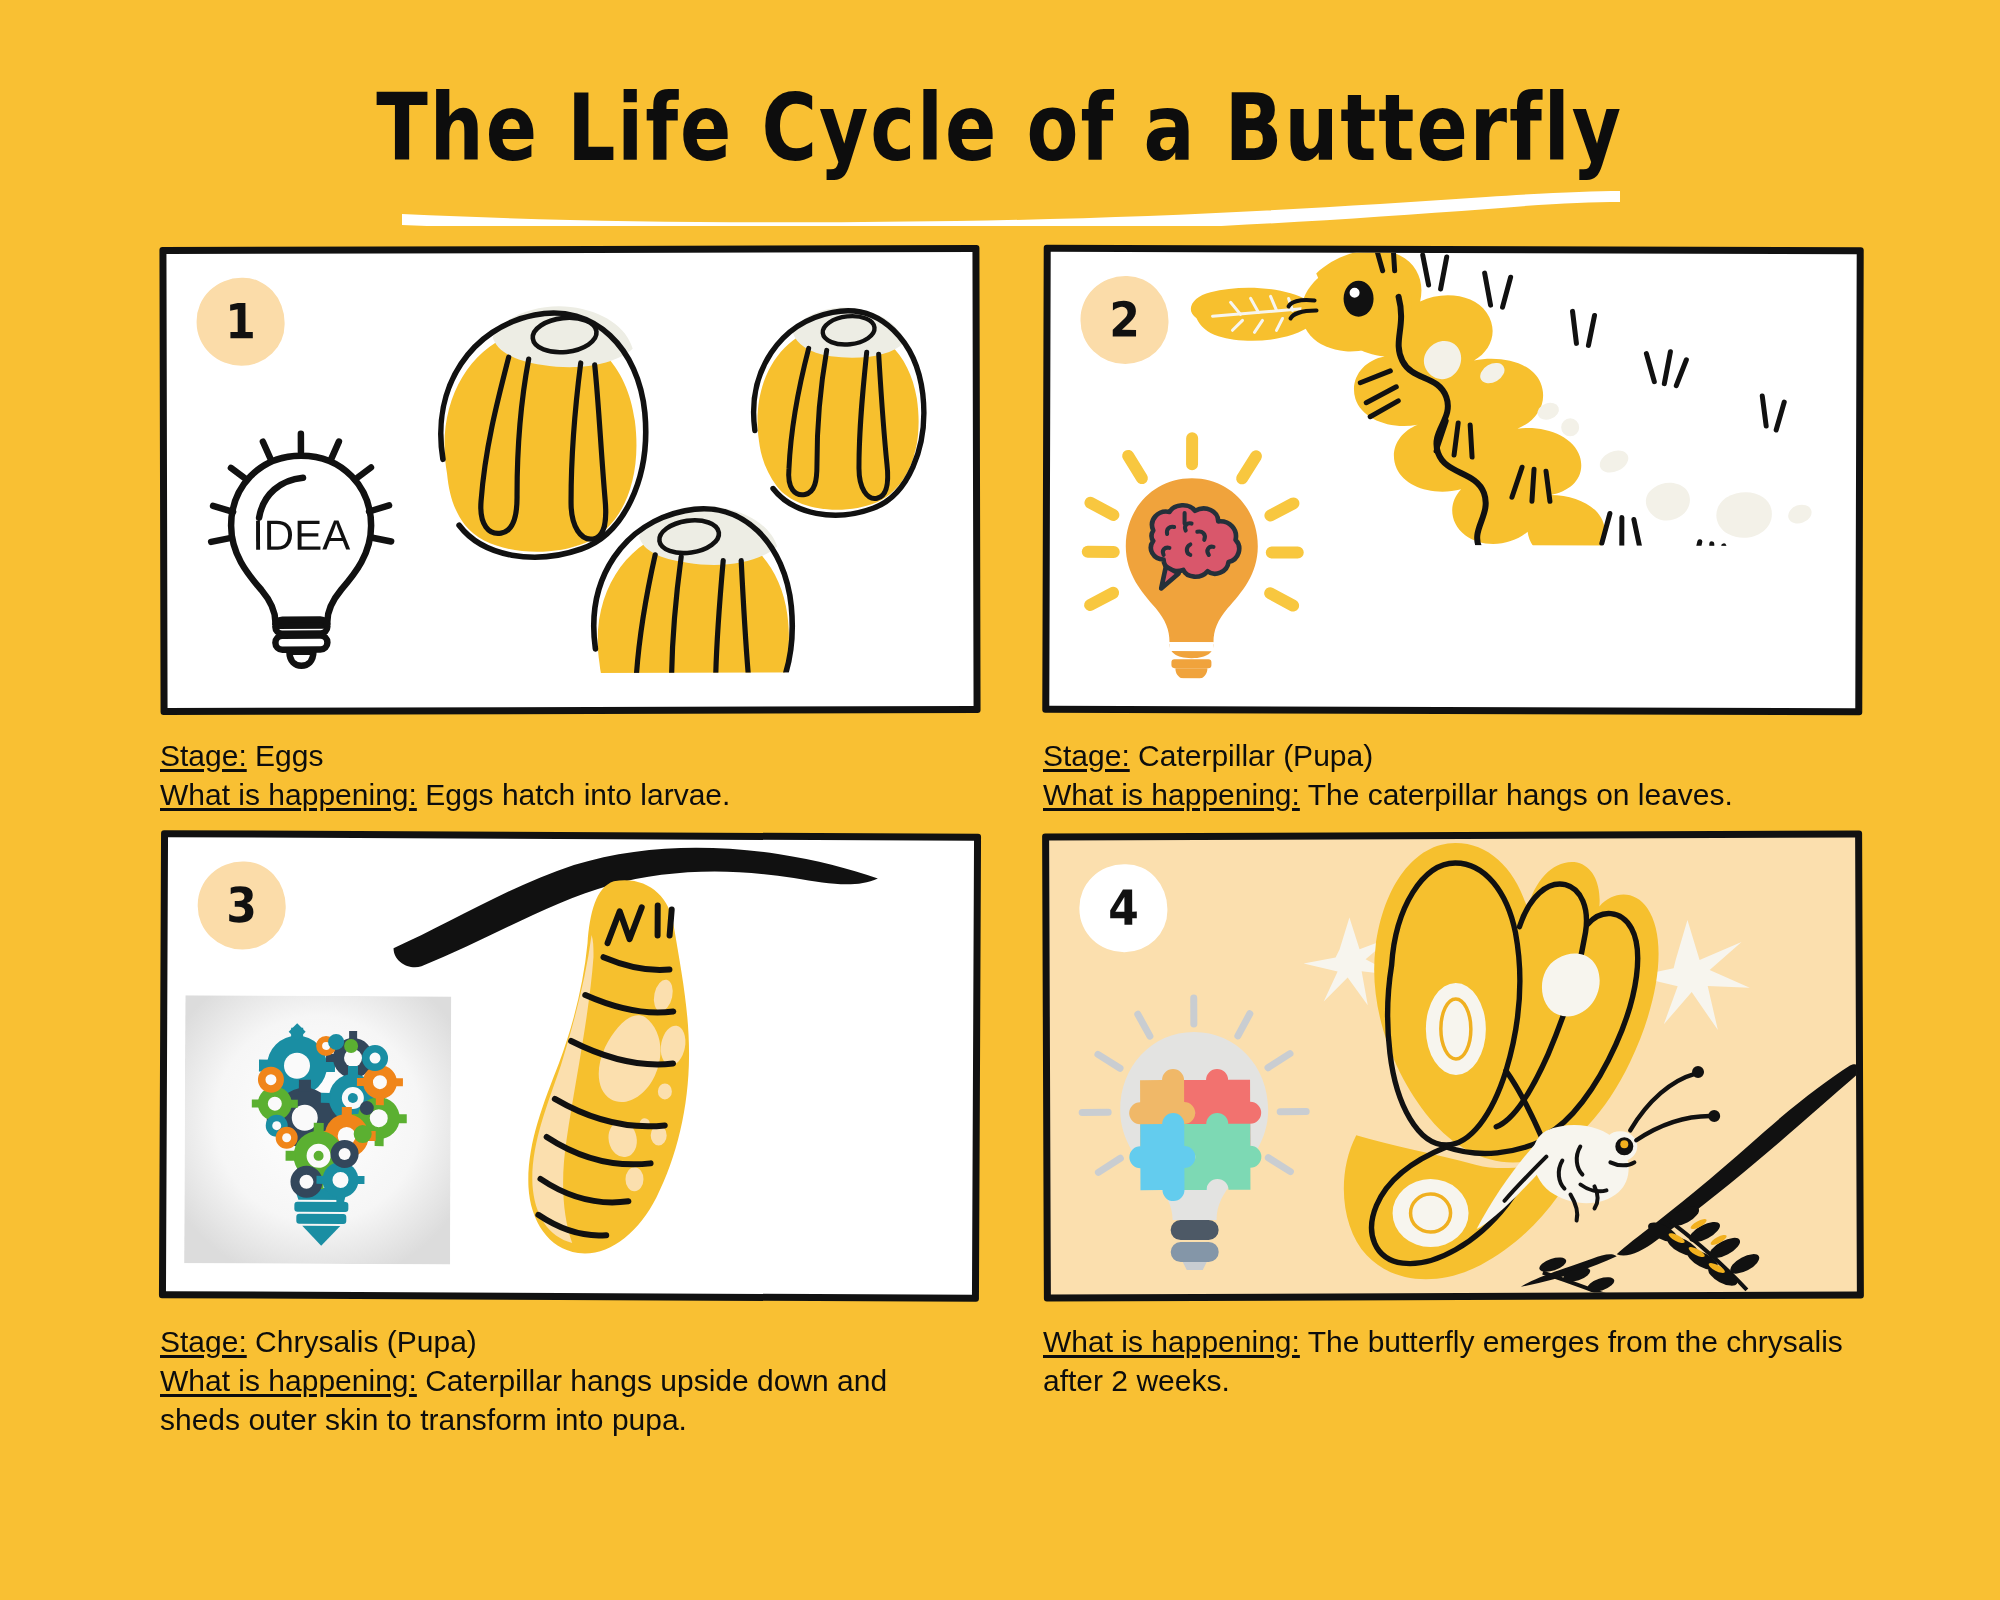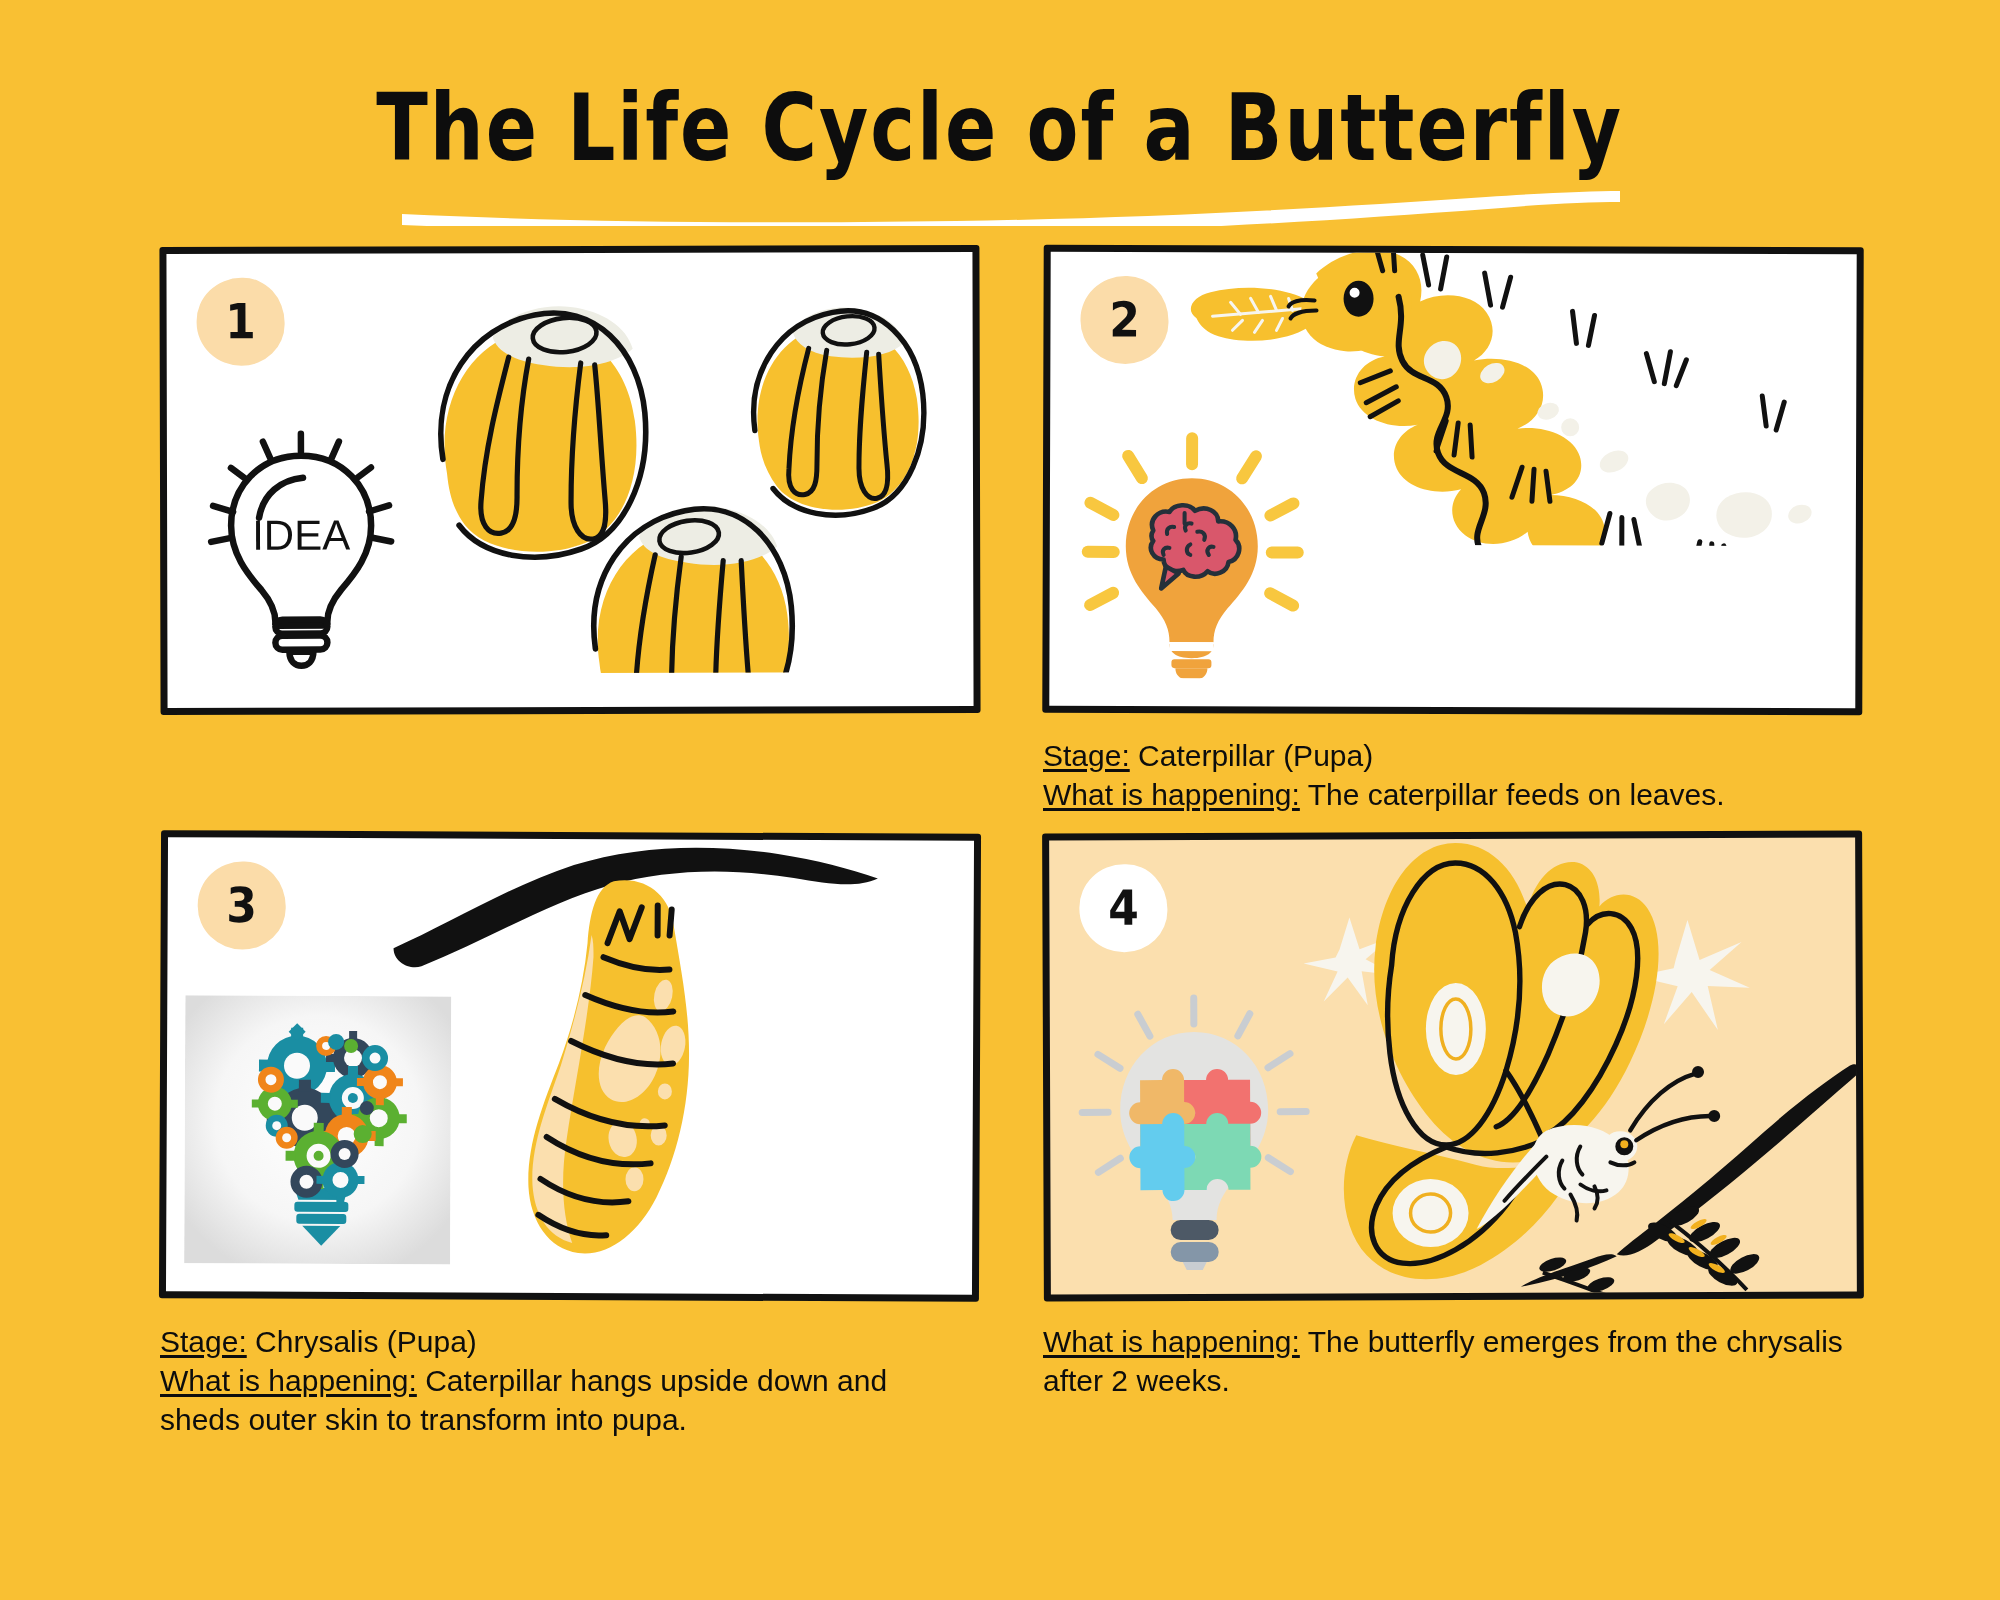--- a/index.html
+++ b/index.html
@@ -207,20 +207,30 @@
           </g>
           <text x="104" y="128" font-family="Liberation Sans, sans-serif" font-size="42" font-weight="400" fill="#111" text-anchor="middle">IDEA</text>
         </svg>
 
         <div class="badge">
           <span>1</span>
         </div>
       </div>
     </div>
 
+    <div class="caption">
+      <span class="cap-line">
+        <span class="lbl">Stage:</span>
+        <span>Eggs</span>
+      </span>
+      <span class="cap-line">
+        <span class="lbl">What is happening:</span>
+        <span>Eggs hatch into larvae.</span>
+      </span>
+    </div>
   </div>
 
   <div class="cell cell-2">
     <div class="panel rot-b">
       <div class="panel-inner">
 
         <svg class="art" style="left:120px; top:-8px;" width="700" height="300" viewBox="0 0 700 300">
 
           <path d="M26,74 C14,66 22,52 40,48 C70,40 112,42 138,56 C150,62 152,72 142,80
                    C118,98 74,100 48,92 C36,88 30,82 26,74 Z" fill="#F7C02E"></path>
@@ -357,21 +367,21 @@
       </div>
     </div>
 
     <div class="caption">
       <span class="cap-line">
         <span class="lbl">Stage:</span>
         <span>Caterpillar (Pupa)</span>
       </span>
       <span class="cap-line">
         <span class="lbl">What is happening:</span>
-        <span>The caterpillar feeds on leaves.</span>
+        <span>The caterpillar hangs on leaves.</span>
       </span>
     </div>
   </div>
 
   <div class="cell cell-3">
     <div class="panel rot-d">
       <div class="panel-inner">
 
         <svg class="art" style="left:210px; top:0px;" width="520" height="460" viewBox="0 0 520 460">
 

